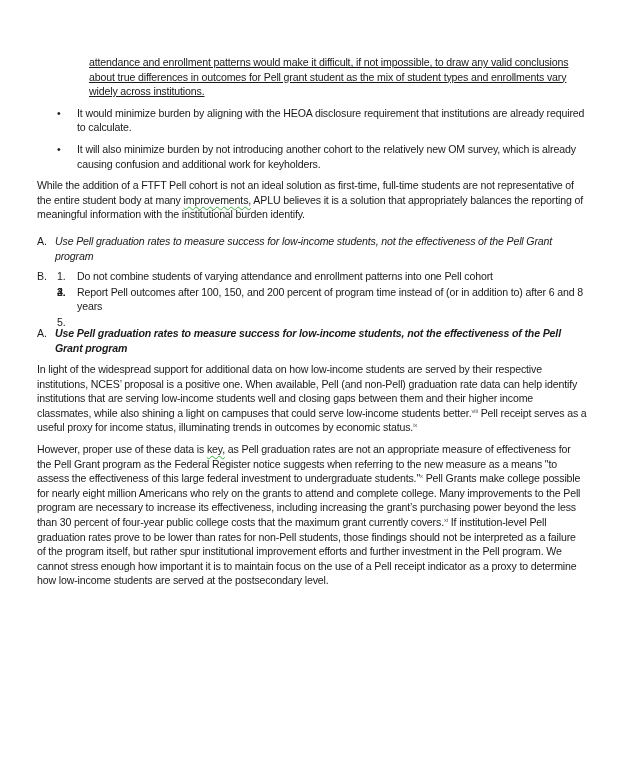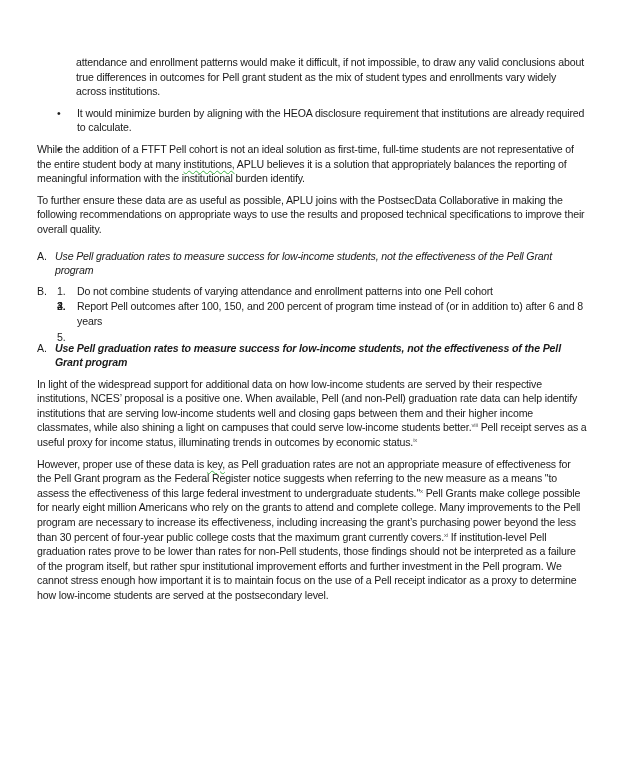--- a/index.html
+++ b/index.html
@@ -19,22 +19,23 @@
       letter-spacing: -0.15px;
     }
     .page {
       position: absolute;
       left: 37px;
       top: 55px;
       width: 550px;
     }
     p { margin: 0; }
     .cont {
-      margin-left: 39px;
+      margin-left: 52px;
       margin-bottom: 7px;
+      text-decoration: underline;
     }
     .bullet-list, .alpha-list, .num-list {
       list-style: none;
       margin: 0;
       padding: 0;
     }
     .bullet-item {
       position: relative;
       padding-left: 40px;
       margin-bottom: 7px;
@@ -107,26 +108,26 @@
 
   <p class="cont">attendance and enrollment patterns would make it difficult, if not impossible, to draw any valid conclusions about true differences in outcomes for Pell grant student as the mix of student types and enrollments vary widely across institutions.</p>
 
   <ul class="bullet-list">
     <li class="bullet-item">
       <span class="marker">•</span>
       <span>It would minimize burden by aligning with the HEOA disclosure requirement that institutions are already required to calculate.</span>
     </li>
     <li class="bullet-item">
       <span class="marker">•</span>
+      <span>It will also minimize burden by not introducing another cohort to the relatively new OM survey, which is already causing confusion and additional work for keyholders.</span>
     </li>
   </ul>
 
-  <p class="para"><span>While the addition of a FTFT Pell cohort is not an ideal solution as first-time, full-time students are not representative of the entire student body at many </span><span class="spell">institutions,</span><span> APLU believes it is a solution that appropriately balances the reporting of meaningful information with the institutional burden identify.</span></p>
+  <p class="para"><span>While the addition of a FTFT Pell cohort is not an ideal solution as first-time, full-time students are not representative of the entire student body at many </span><span class="spell">improvements,</span><span> APLU believes it is a solution that appropriately balances the reporting of meaningful information with the institutional burden identify.</span></p>
 
-  <p class="para">To further ensure these data are as useful as possible, APLU joins with the PostsecData Collaborative in making the following recommendations on appropriate ways to use the results and proposed technical specifications to improve their overall quality.</p>
 
   <ol class="alpha-list" style="margin-top:12px;">
     <li class="alpha-item">
       <span class="marker">A.</span>
       <span>Use Pell graduation rates to measure success for low-income students, not the effectiveness of the Pell Grant program</span>
     </li>
     <li class="alpha-item" style="margin-bottom:0;">
       <span class="marker">B.</span>
     </li>
   </ol>

